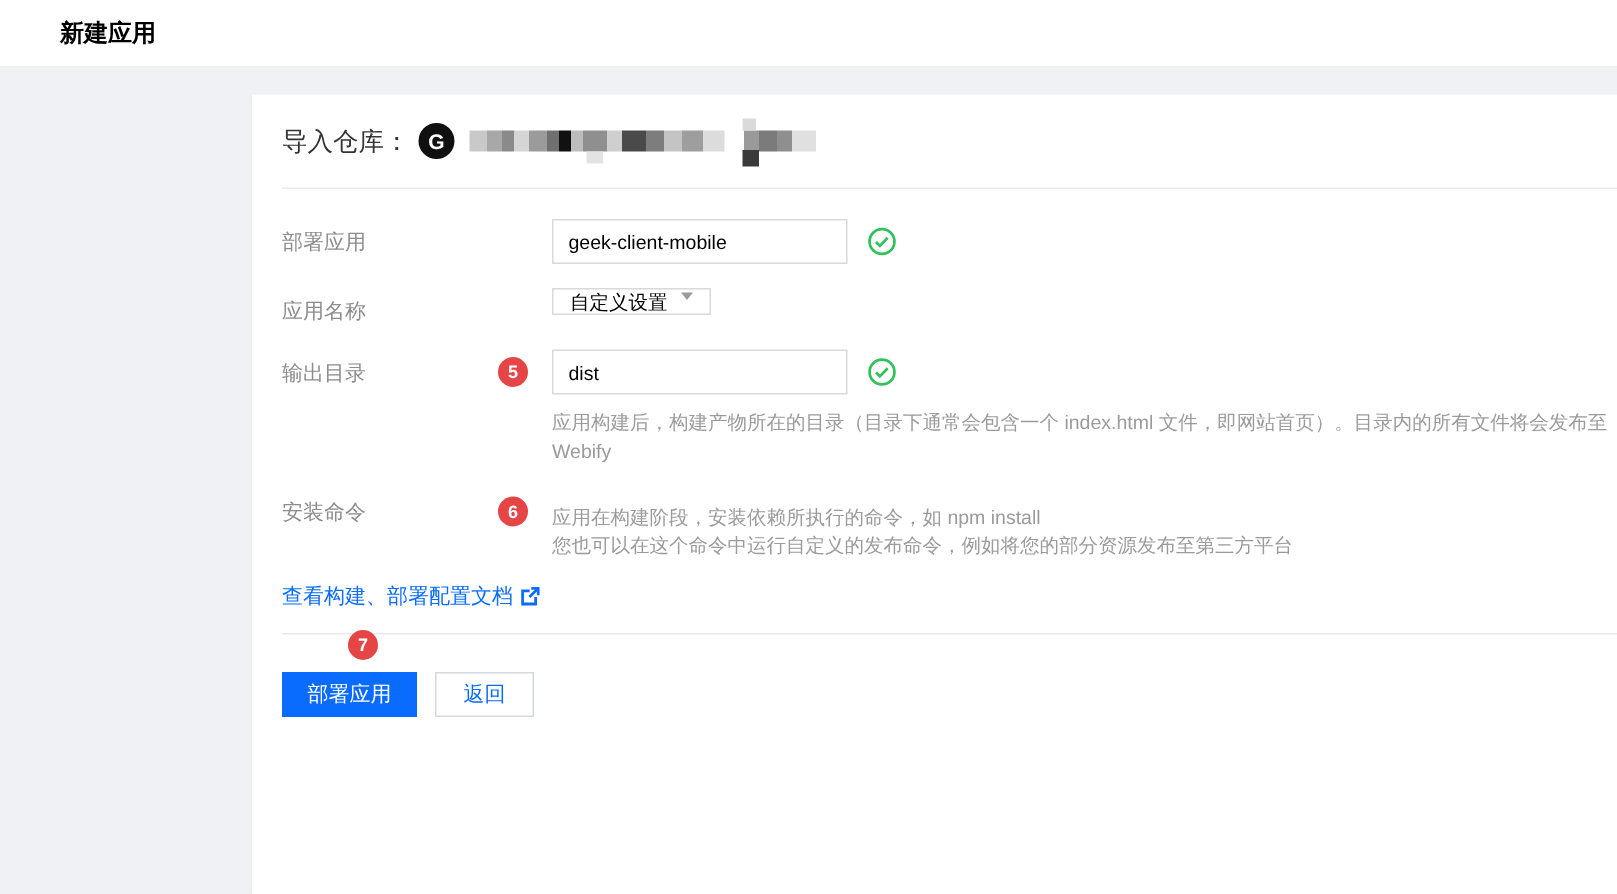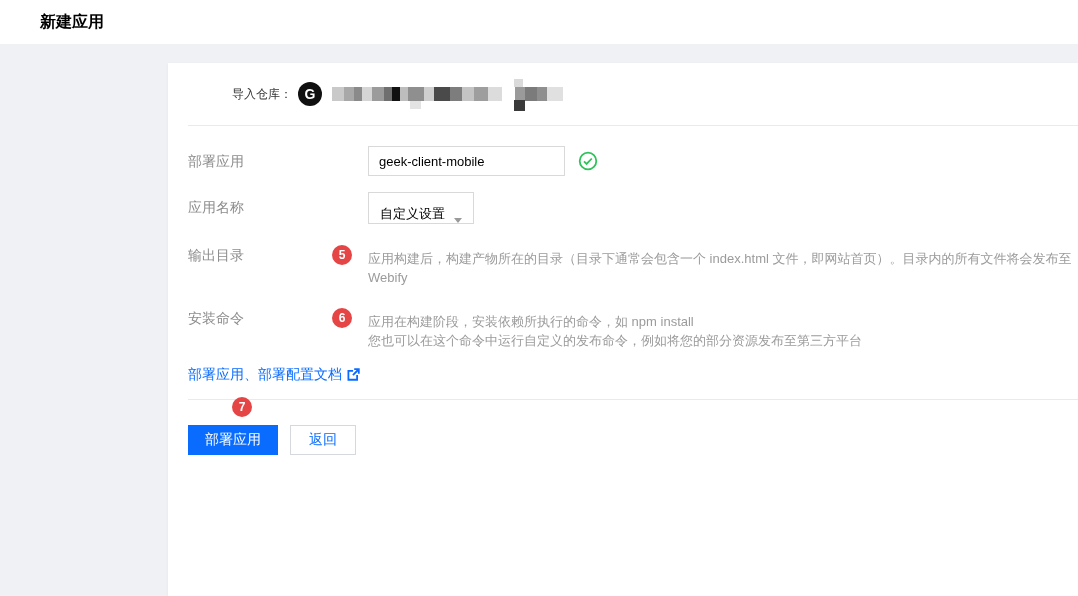--- a/index.html
+++ b/index.html
@@ -18,21 +18,21 @@
   .page-title { font-size: 16px; font-weight: bold; color: #000; margin-left: 26px; }
 
   .card {
     position: absolute; left: 168px; top: 63px; right: 0; bottom: 0;
     background: #fff; padding: 0 0 0 20px;
     box-shadow: 0 1px 3px rgba(0,0,0,0.05);
   }
 
   
   .repo-row { height: 62px; display: flex; align-items: center; }
-  .repo-label { font-size: 12px; color: #333; margin-left: 44px; }
+  .repo-label { font-size: 17px; color: #333; }
   .git-icon {
     width: 24px; height: 24px; border-radius: 50%;
     background: #101010; color: #fff; font-weight: bold; font-size: 14px;
     display: flex; align-items: center; justify-content: center;
     margin-left: 6px; flex-shrink: 0;
   }
   .redact-a {
     width: 170px; height: 14px; margin-left: 10px; position: relative;
     background: linear-gradient(90deg,
       #c9c9c9 0 12px, #a8a8a8 12px 22px, #8a8a8a 22px 30px, #d5d5d5 30px 40px,
@@ -68,21 +68,21 @@
   }
   .control-cell { display: flex; flex-direction: column; }
   .control-line { display: flex; align-items: center; }
   .text-input {
     width: 197px; height: 30px; border: 1px solid #d9d9d9; background: #fff;
     padding: 0 10px; font-size: 13px; color: #000; outline: none;
     font-family: "Liberation Sans", "DejaVu Sans", sans-serif;
   }
   .check-icon { margin-left: 13px; display: inline-flex; }
   .select-box {
-    display: inline-flex; align-items: flex-end; height: 32px;
+    display: inline-flex; align-items: flex-start; height: 18px;
     border: 1px solid #d9d9d9; background: #fff; padding: 0 11px;
     font-size: 13px; color: #000; cursor: pointer;
   }
   .caret-down {
     width: 0; height: 0; margin-left: 9px; margin-top: 2px;
     border: 4px solid transparent; border-top: 5px solid #9a9a9a; border-bottom: none;
   }
   .helper { margin-top: 9px; font-size: 13px; line-height: 19px; color: #9b9b9b; }
   .helper + .helper { margin-top: 0; }
 
@@ -160,36 +160,45 @@
           </div>
         </div>
       </div>
     </div>
 
 
     <div class="form-row">
       <div class="form-label">输出目录</div>
       <div class="step-badge">5</div>
       <div class="control-cell">
+        <div class="control-line">
+          <input class="text-input" type="text" value="dist" style="">
+          <span class="check-icon">
+            <svg width="20" height="20" viewBox="0 0 20 20">
+              <circle cx="10" cy="10" r="8.3" fill="none" stroke="#2fc25b" stroke-width="1.8"></circle>
+              <path d="M6 10.3l2.6 2.6 5.2-5.4" fill="none" stroke="#2fc25b" stroke-width="1.8"></path>
+            </svg>
+          </span>
+        </div>
         <div class="helper">应用构建后，构建产物所在的目录（目录下通常会包含一个 index.html 文件，即网站首页）。目录内的所有文件将会发布至 Webify</div>
       </div>
     </div>
 
     <div class="form-row">
       <div class="form-label">安装命令</div>
       <div class="step-badge">6</div>
       <div class="control-cell">
         <div class="helper">应用在构建阶段，安装依赖所执行的命令，如 npm install</div>
         <div class="helper">您也可以在这个命令中运行自定义的发布命令，例如将您的部分资源发布至第三方平台</div>
       </div>
     </div>
 
     <div class="doc-link-row">
       <a class="doc-link">
-        <span>部署应用、部署配置文档</span>
+        <span>查看构建、部署配置文档</span>
         <span class="ext-icon">
           <svg width="13" height="13" viewBox="0 0 13 13">
             <path fill="#0a6cff" d="M0.5 2h5.6v1.8H2.3v6.9h6.9V7h1.8v5.7H0.5z"></path>
             <path fill="#0a6cff" d="M7.2 0.3H12.7v5.5h-1.8V3.4L6.6 7.7 5.3 6.4 9.6 2.1H7.2z"></path>
           </svg>
         </span>
       </a>
     </div>
 
     <div class="divider"></div>

